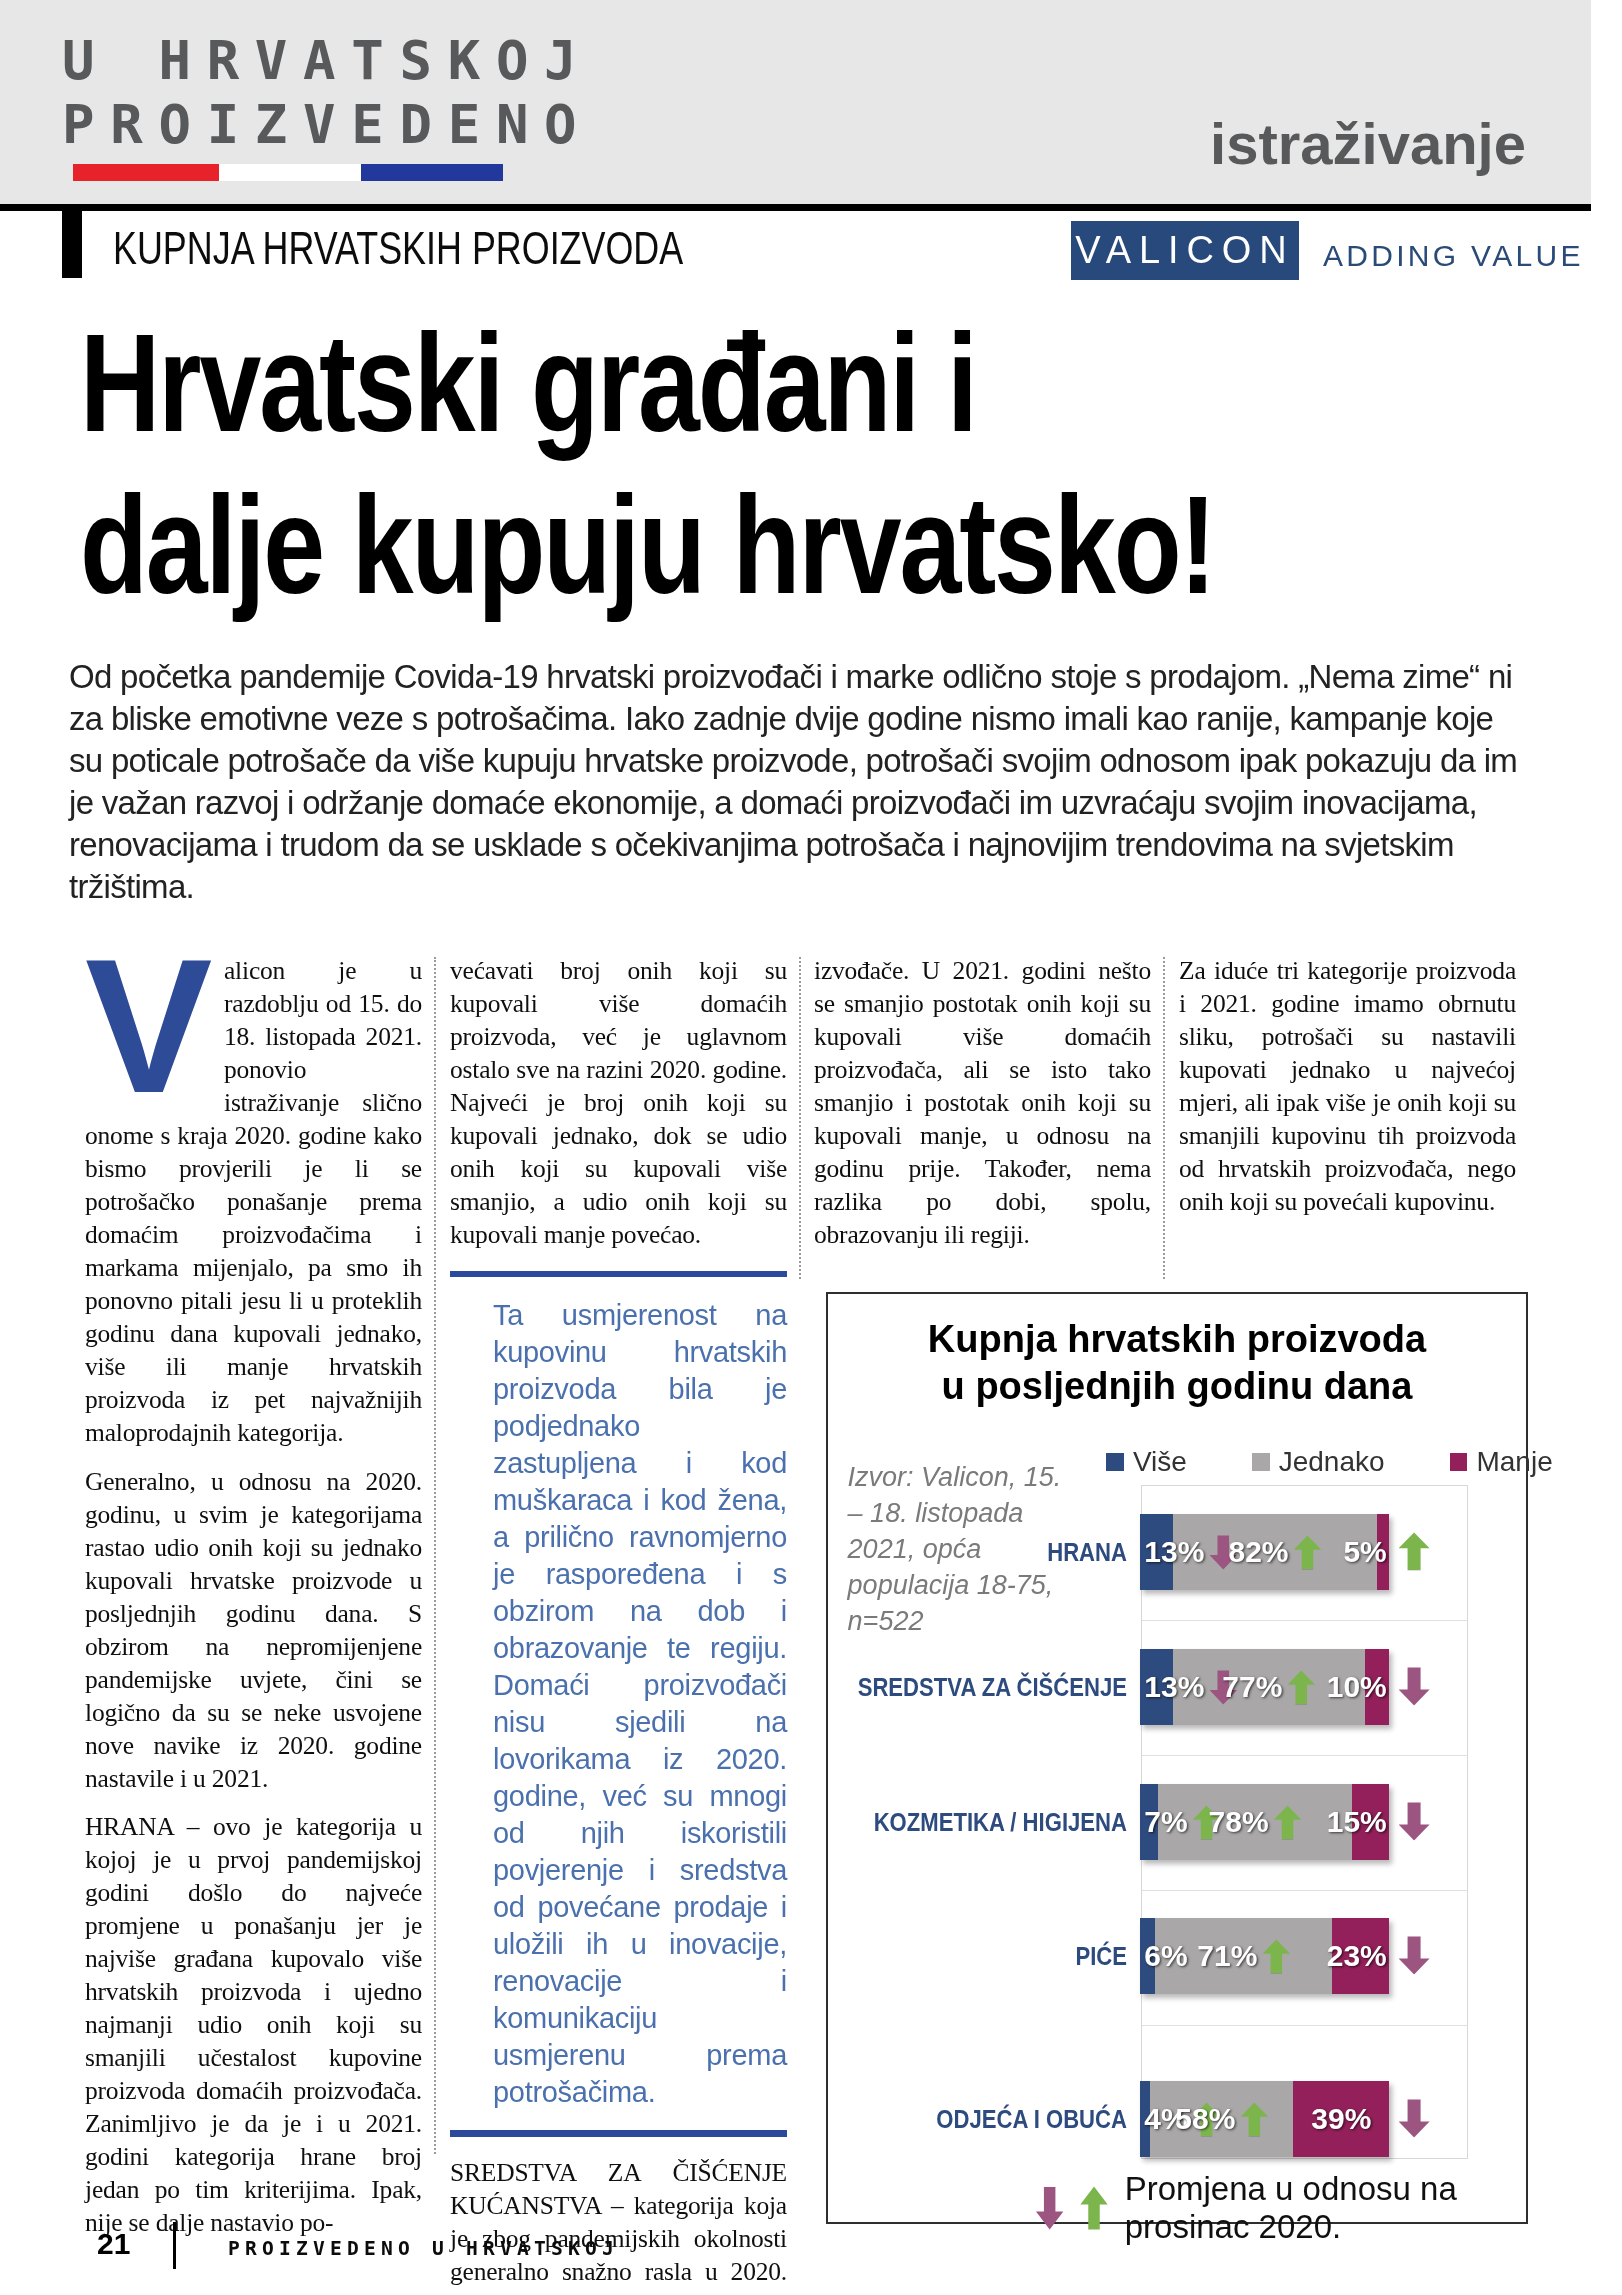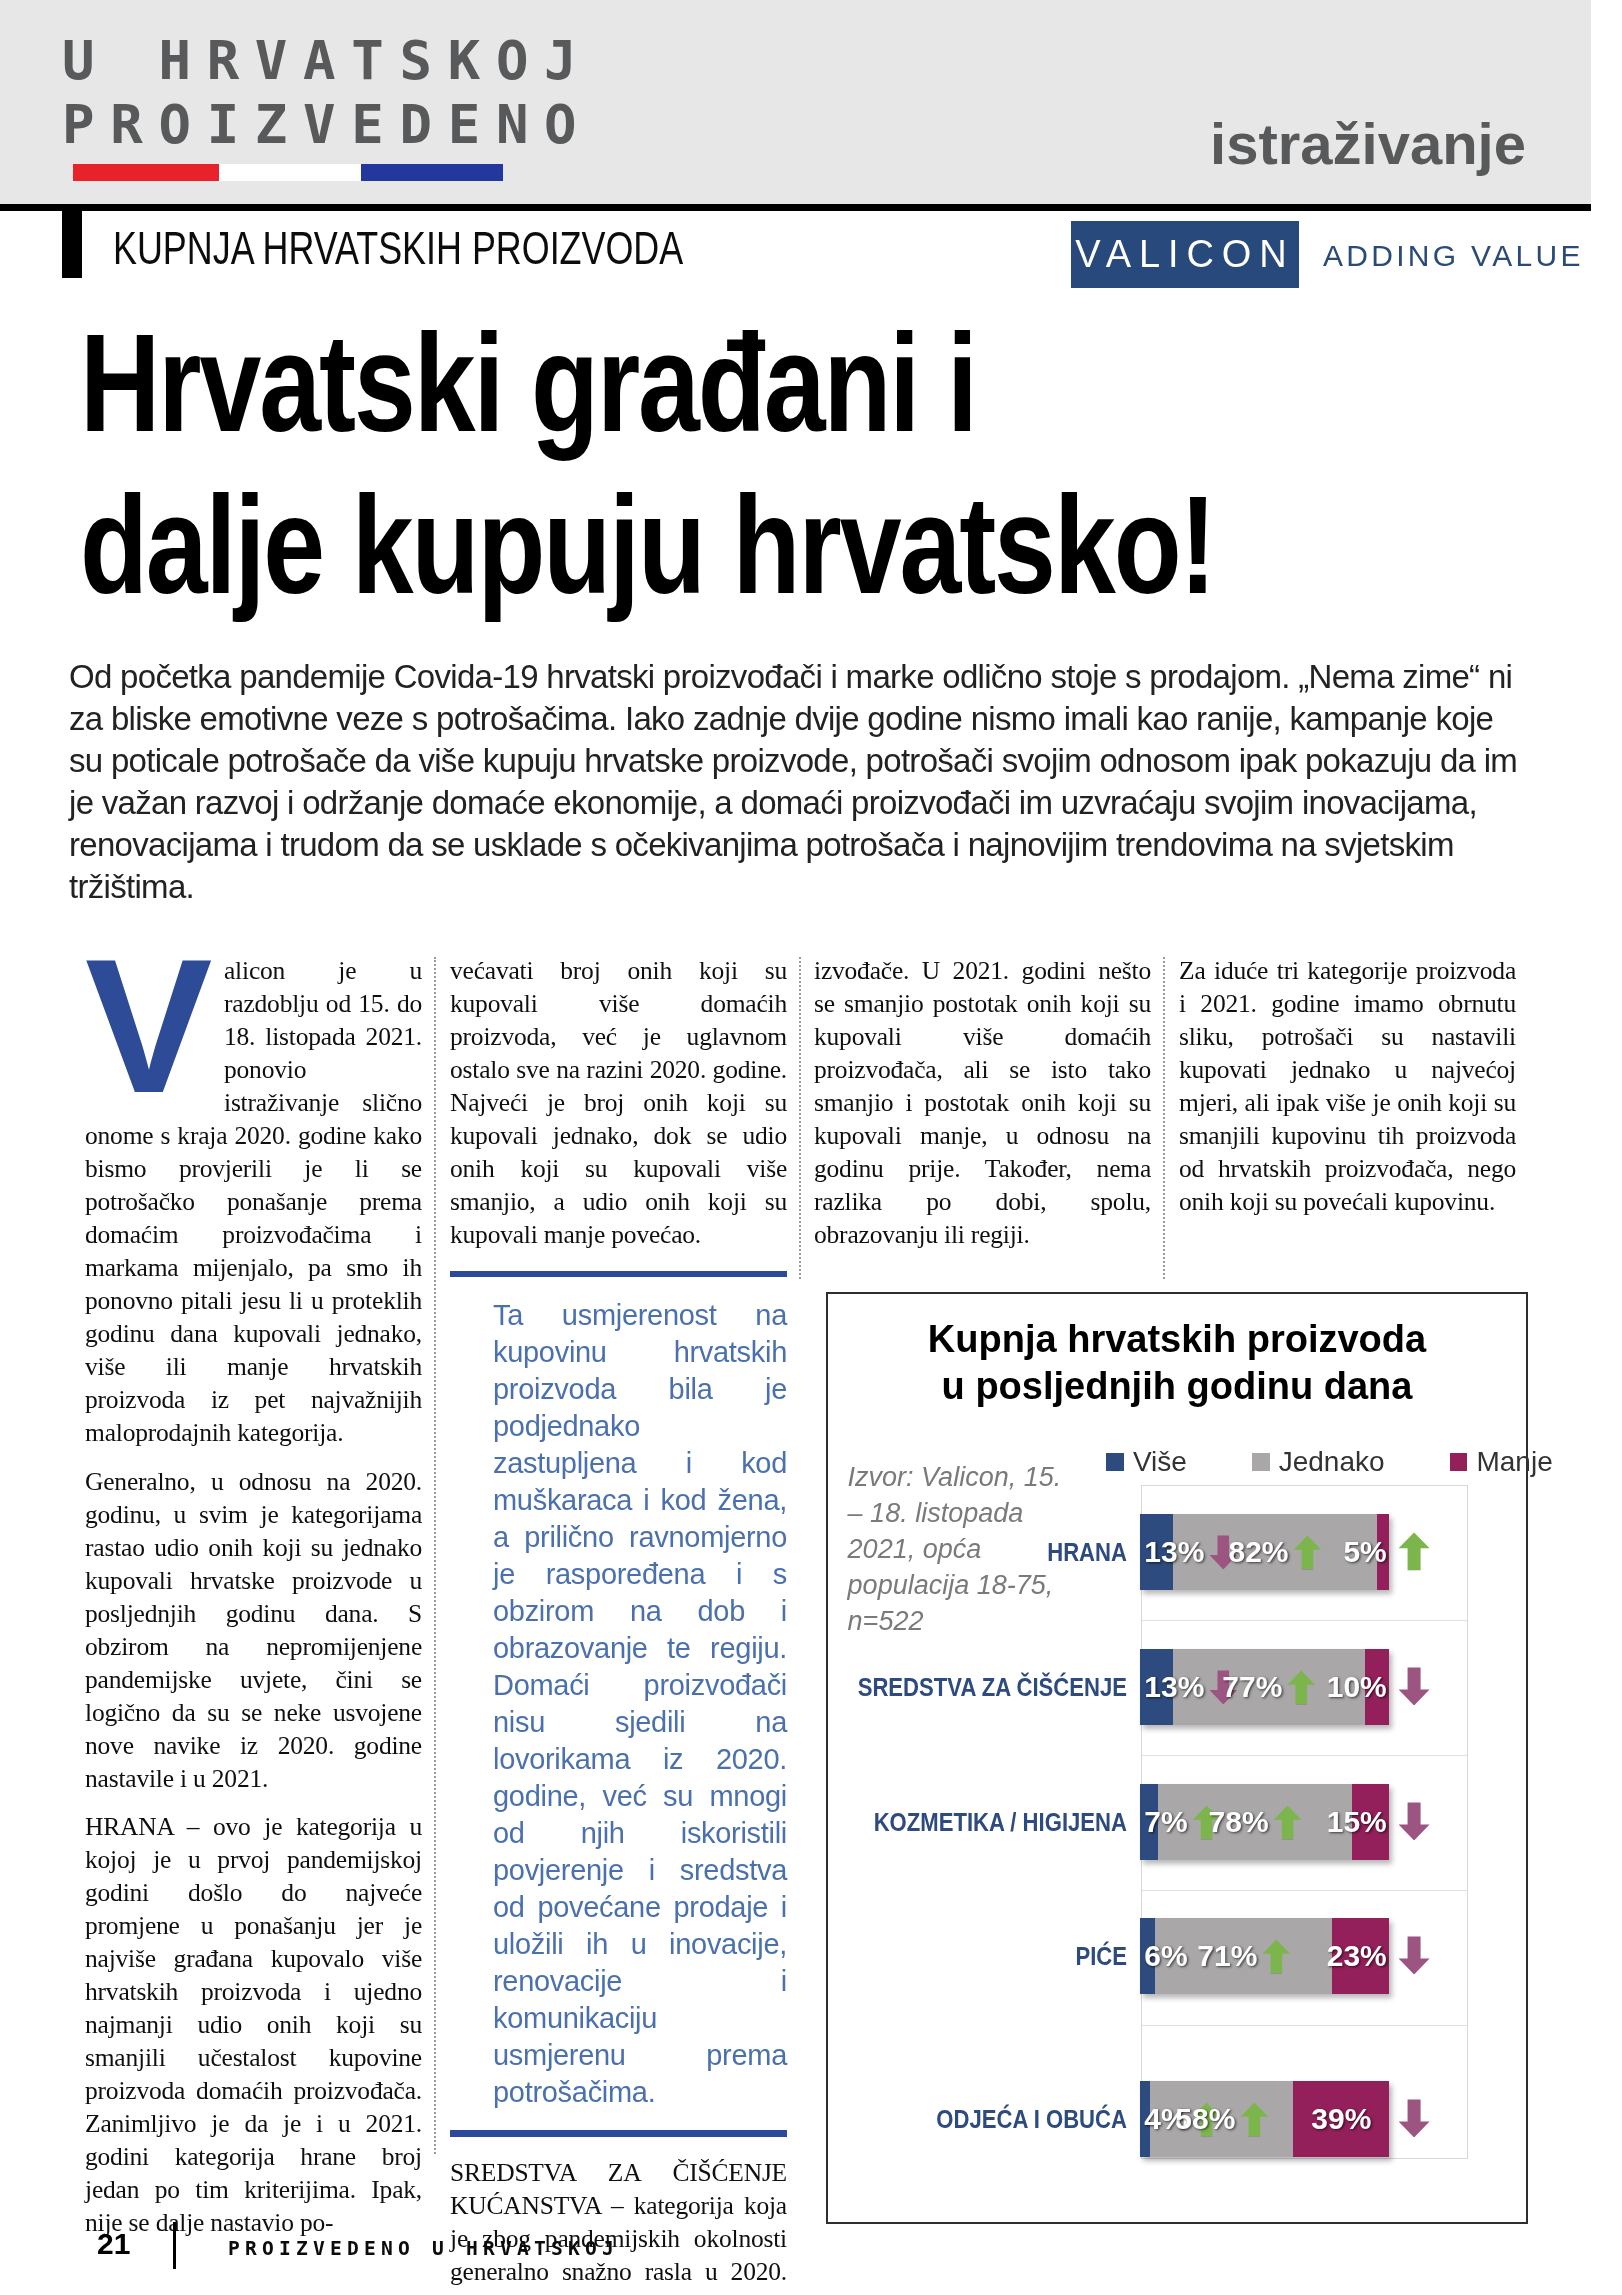--- a/index.html
+++ b/index.html
@@ -23,21 +23,21 @@
   .flagbar .fw{width:142px;background:var(--flag-white);}
   .flagbar .fb{width:142px;background:var(--flag-blue);}
   .tagline{position:absolute;right:65px;top:110px;font-size:58px;font-weight:bold;color:var(--masthead-gray);}
 
   .topline{position:absolute;left:0;top:204px;width:1591px;height:6.5px;background:#000;}
 
   
   .kickbar{position:absolute;left:62px;top:211px;width:19.6px;height:67px;background:#000;}
   .kicker{position:absolute;left:113px;top:216px;height:65px;line-height:65px;font-size:46px;color:#0c0c0c;
           transform:scaleX(.78);transform-origin:left center;white-space:nowrap;}
-  .valicon-box{position:absolute;left:1071px;top:221px;width:228px;height:67px;background:var(--valicon-navy);
+  .valicon-box{position:absolute;left:1071px;top:221px;width:228px;height:59px;background:var(--valicon-navy);
           display:flex;align-items:center;justify-content:center;color:#fff;font-size:38px;letter-spacing:7.9px;}
   .valicon-tag{position:absolute;left:1323px;top:239px;font-size:30px;letter-spacing:3.3px;color:#2a4a78;}
 
   
   .headline{position:absolute;left:80px;top:302px;font-size:139px;line-height:162px;font-weight:bold;
             letter-spacing:-2.6px;color:#000;transform:scaleX(.8);transform-origin:left top;white-space:nowrap;}
 
   
   .lead{position:absolute;left:69px;top:656px;width:1464px;font-size:33px;line-height:42px;
         letter-spacing:-0.7px;color:#222;}
@@ -181,20 +181,25 @@
     <div>n=522</div>
   </div>
   <div class="plotbox">
       <div class="pcell"></div>
       <div class="pcell"></div>
       <div class="pcell"></div>
       <div class="pcell"></div>
       <div class="pcell"></div>
     </div>
   <div></div>
+  <div class="cfoot">
+    <i class="arr down"></i>
+    <i class="arr up"></i>
+    <span class="cfoot-label">Promjena u odnosu na prosinac 2020.</span>
+  </div>
 <div class="crow" style="top: 191px;">
       <div class="cat">HRANA</div>
       <div class="barwrap">
         <div class="seg" style="flex-grow: 13; background: rgb(45, 75, 126);"></div>
         <div class="seg" style="flex-grow: 82; background: rgb(169, 167, 168);"></div>
         <div class="seg" style="flex-grow: 5; background: rgb(147, 32, 90);"></div>
         <span class="pct p0">13%<i class="arr down"></i></span>
         <span class="pct p1" style="left: 54%;">82%<i class="arr up"></i></span>
         <span class="pct p2r">5%</span>
         <span class="outarr"><i class="arr up"></i></span>

